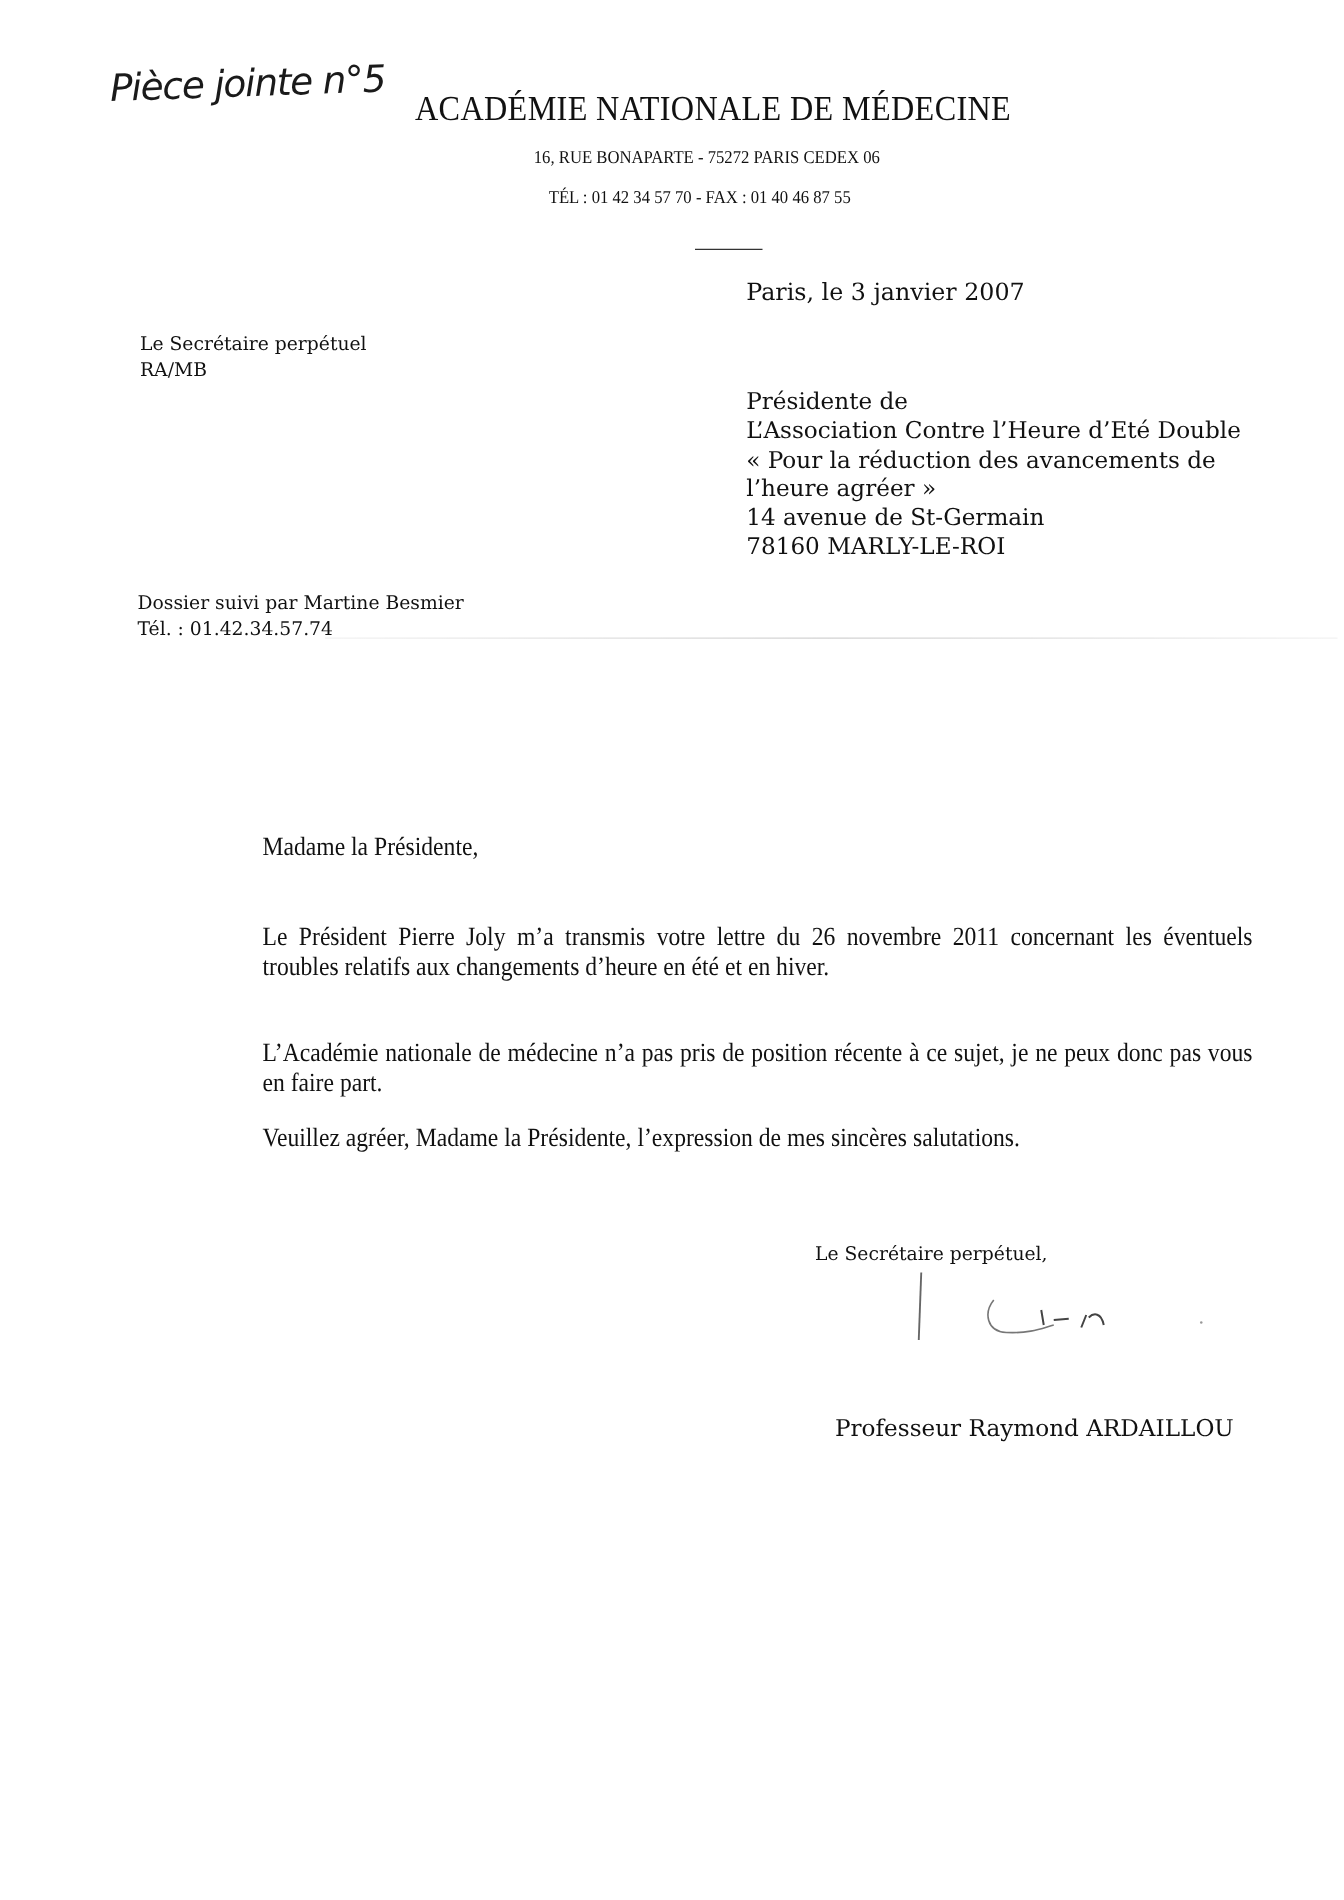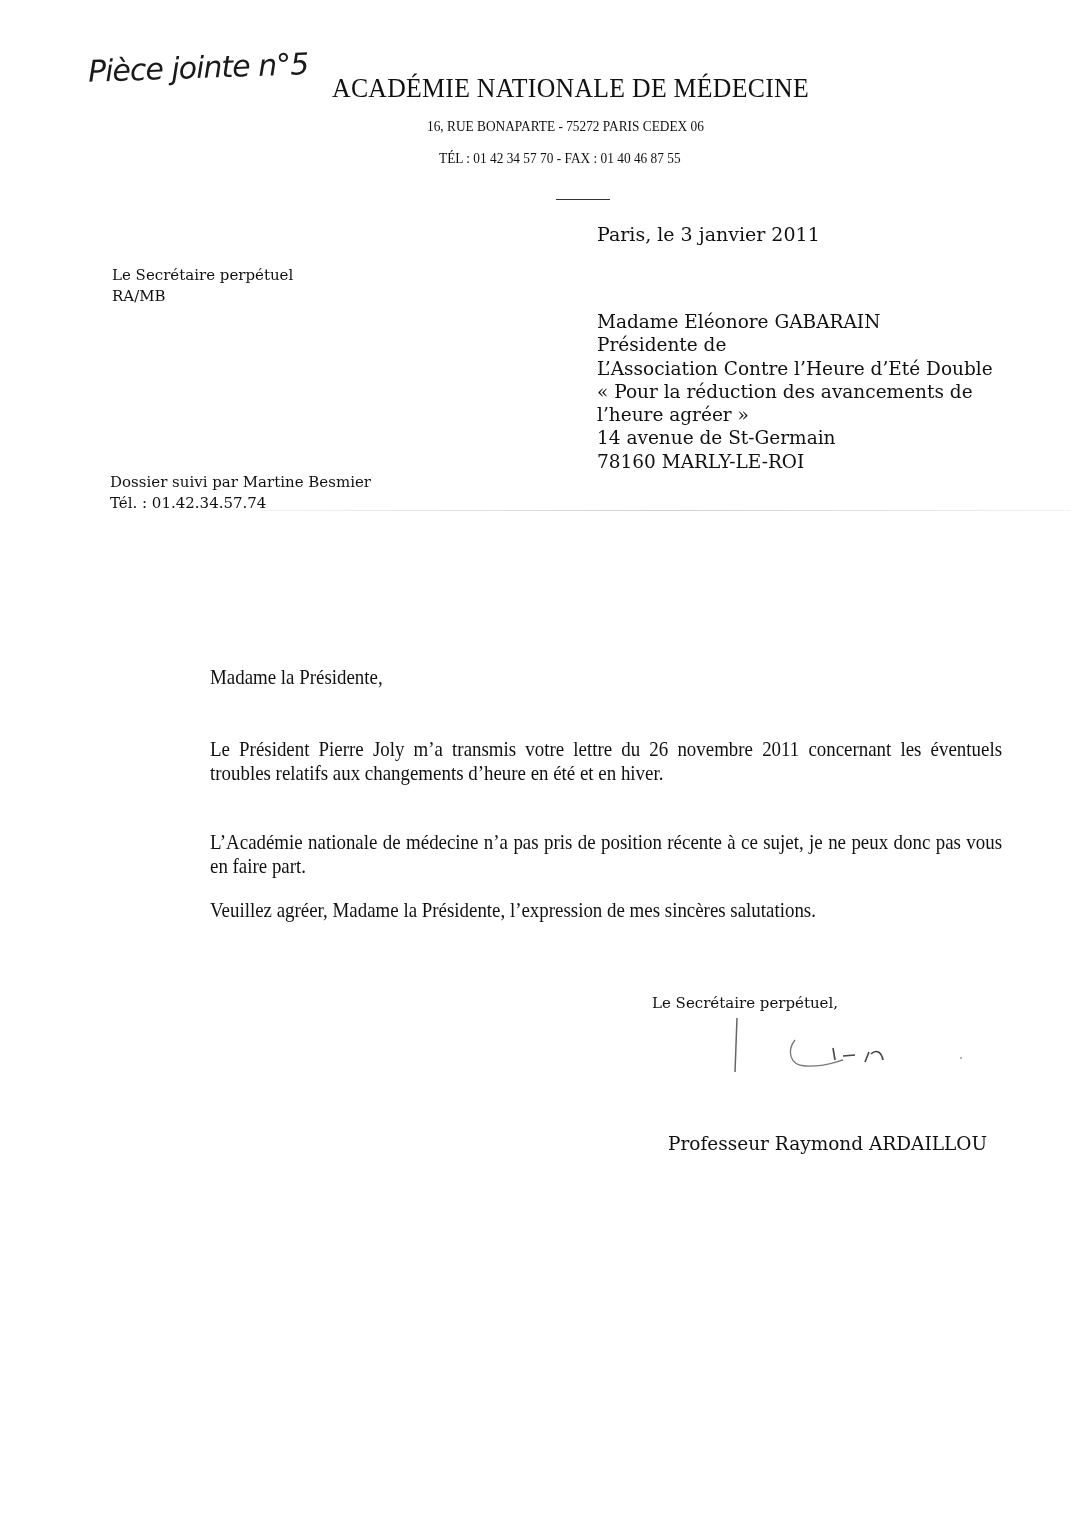--- a/index.html
+++ b/index.html
@@ -39,27 +39,26 @@
 </head>
 <body>
 
 <div class="abs" id="annotation">Pièce jointe n°5</div>
 
 <div class="abs serif" id="institution">ACADÉMIE NATIONALE DE MÉDECINE</div>
 <div class="abs serif" id="address">16, RUE BONAPARTE - 75272 PARIS CEDEX 06</div>
 <div class="abs serif" id="phones">TÉL : 01 42 34 57 70 - FAX : 01 40 46 87 55</div>
 <div class="abs" id="header-rule"></div>
 
-<div class="abs bookman" id="place-date">Paris, le 3 janvier 2011</div>
+<div class="abs bookman" id="place-date">Paris, le 3 janvier 2007</div>
 
 <div class="abs bookman" id="sender-title">Le Secrétaire perpétuel</div>
 <div class="abs bookman" id="sender-ref">RA/MB</div>
 
 <div class="abs bookman" id="recipient">
-  <div>Madame Eléonore GABARAIN</div>
   <div>Présidente de</div>
   <div>L’Association Contre l’Heure d’Eté Double</div>
   <div>« Pour la réduction des avancements de</div>
   <div>l’heure agréer »</div>
   <div>14 avenue de St-Germain</div>
   <div>78160 MARLY-LE-ROI</div>
 </div>
 
 <div class="abs bookman" id="followup">
   <div>Dossier suivi par Martine Besmier</div>

